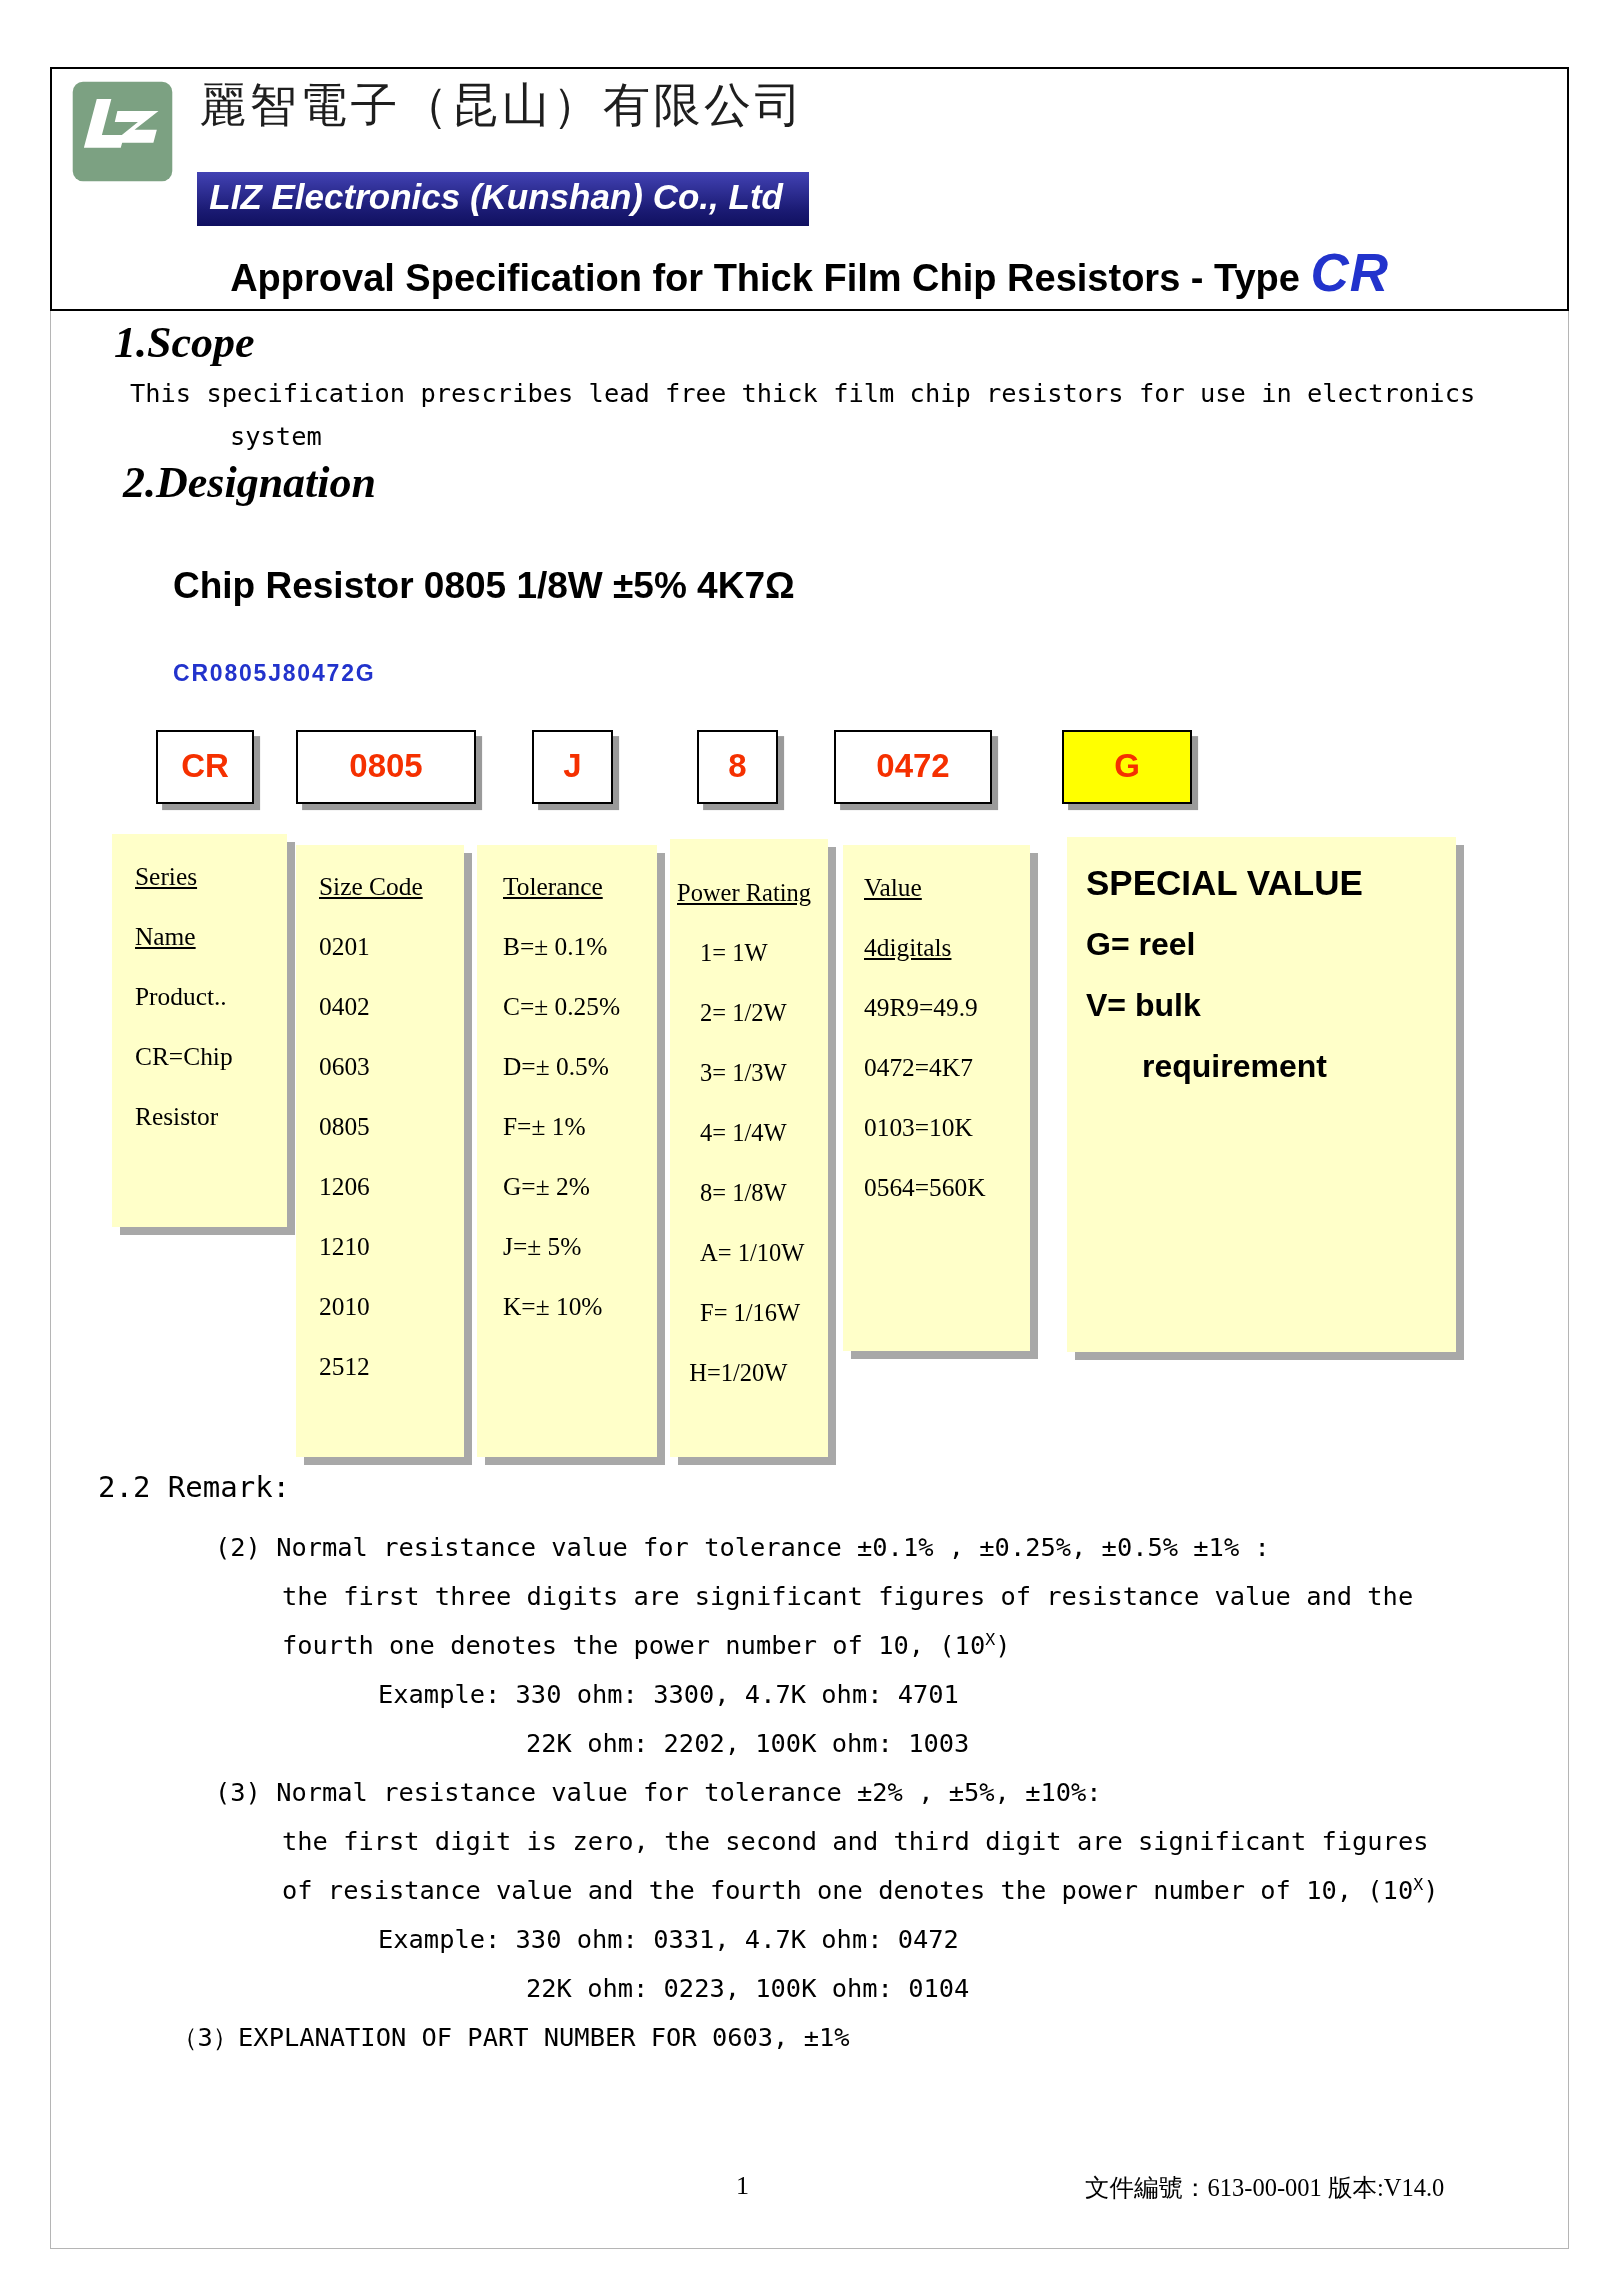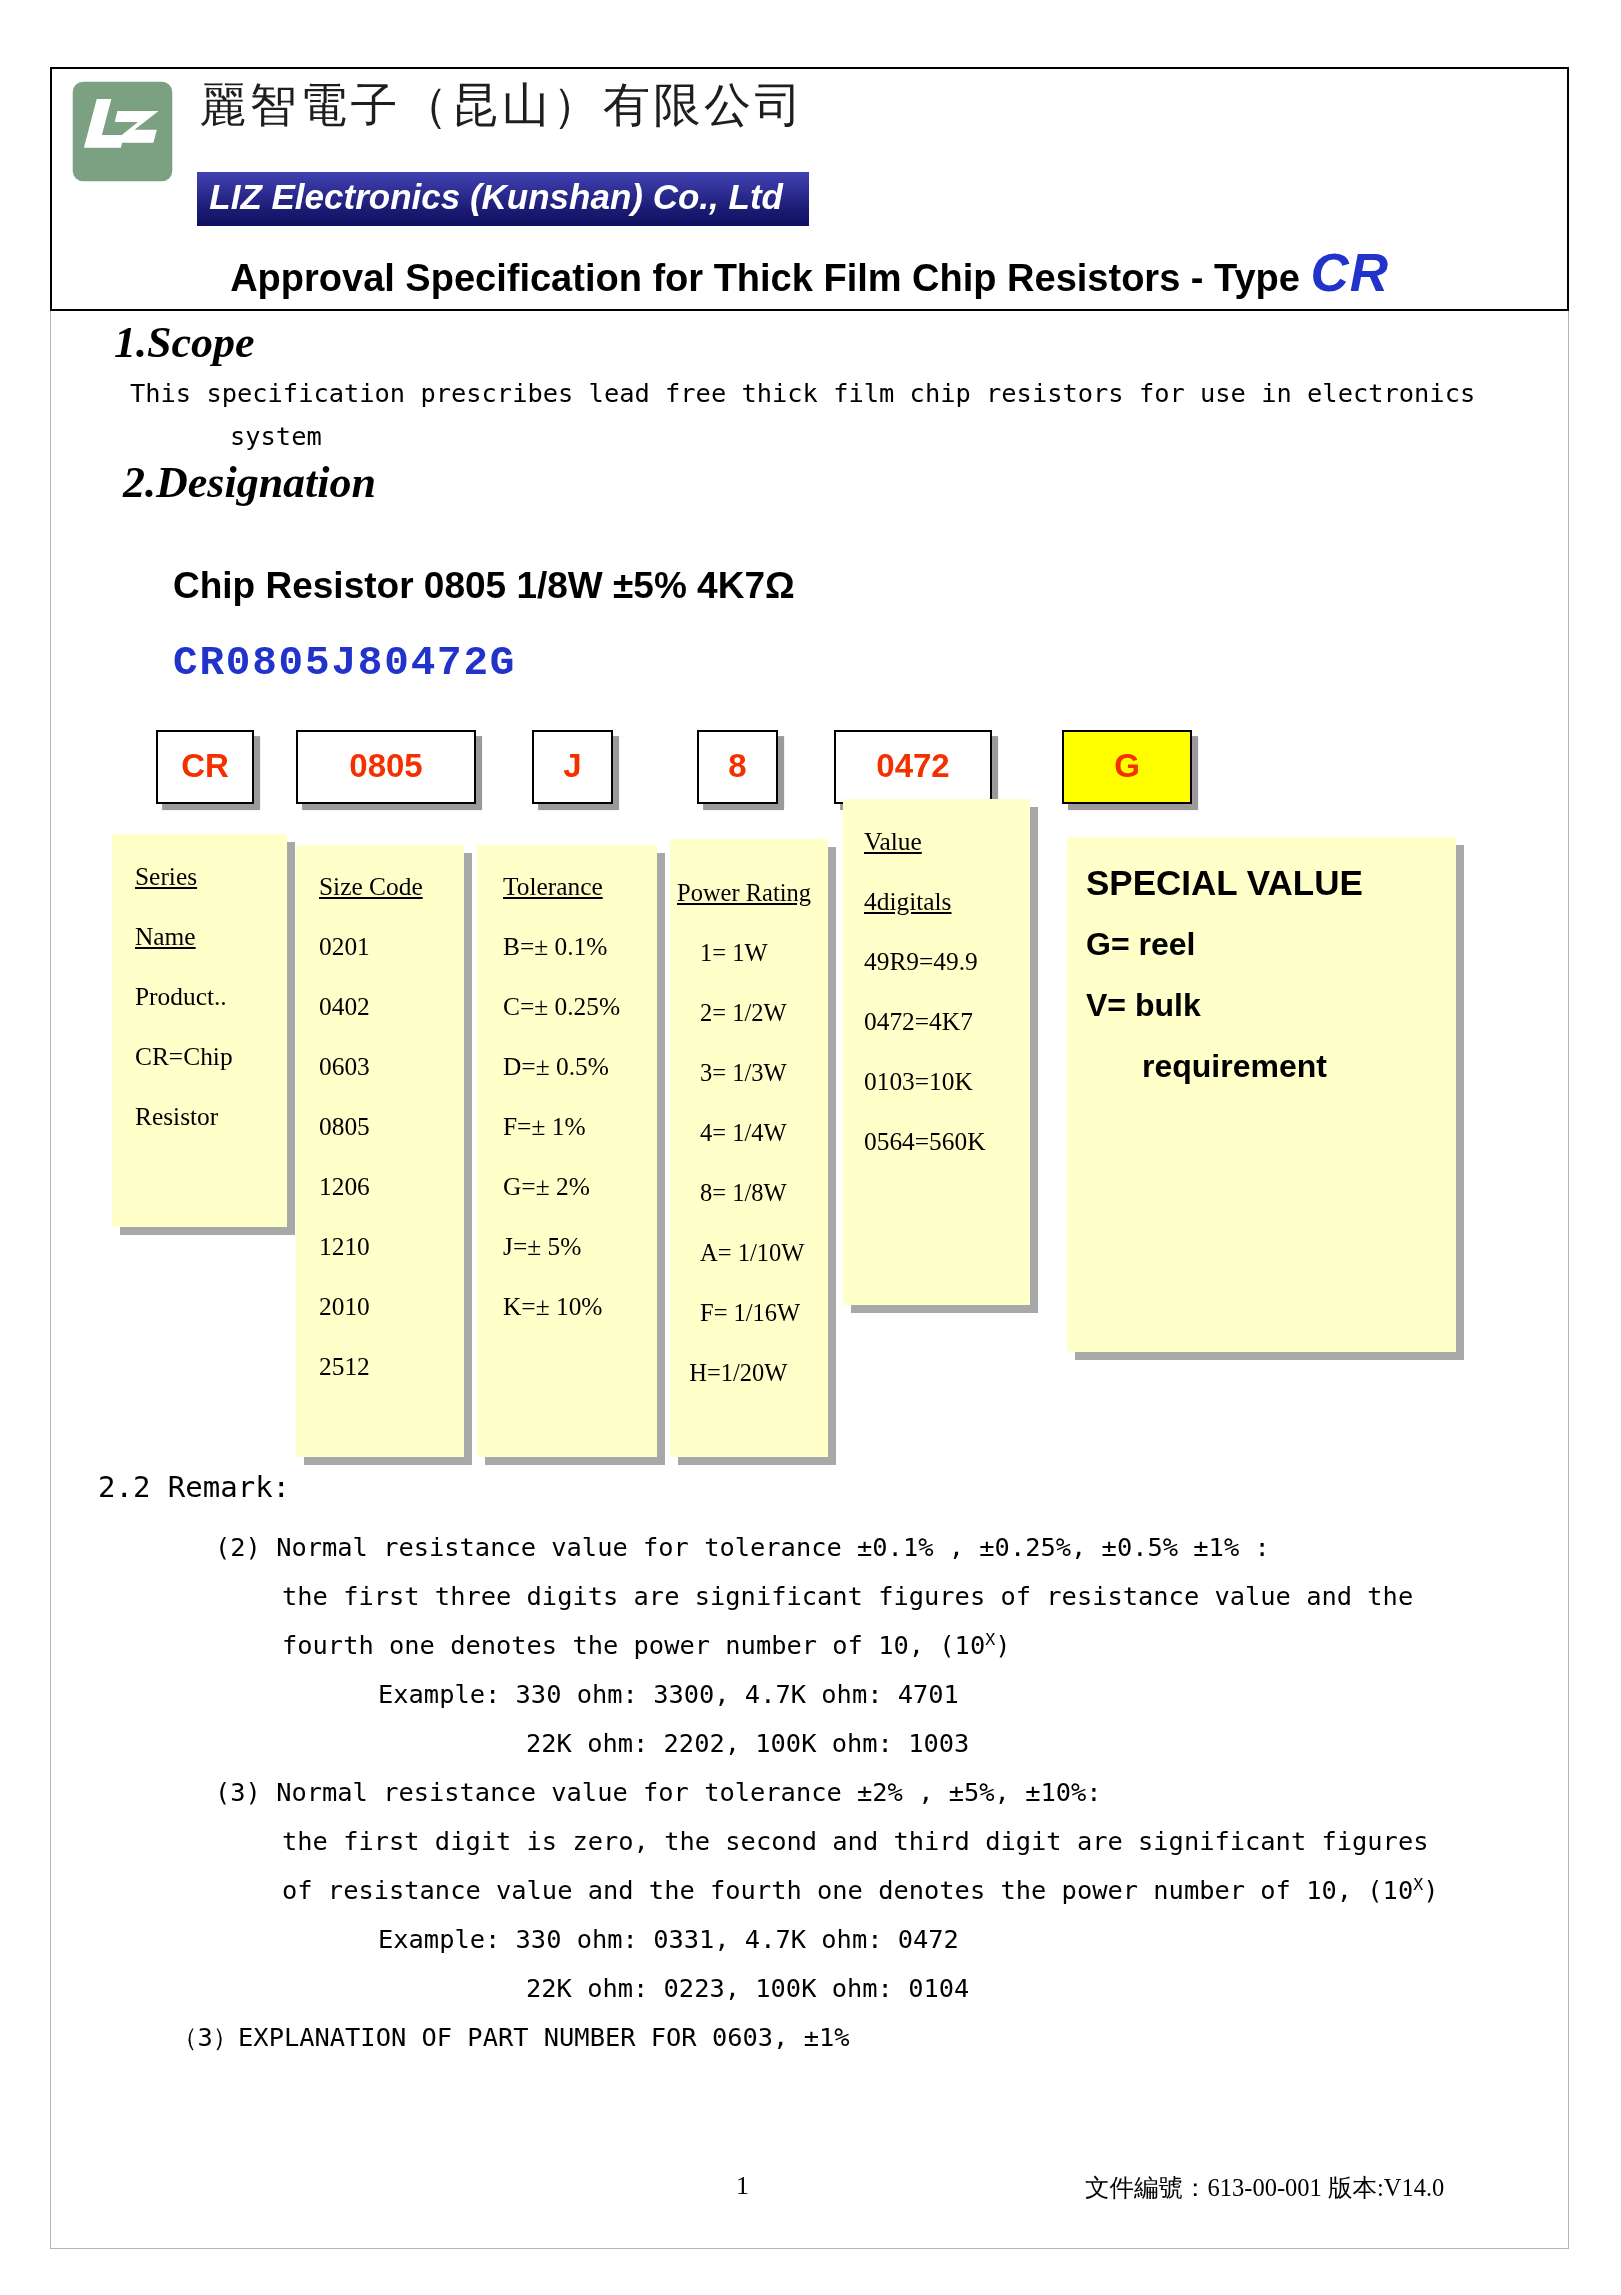--- a/index.html
+++ b/index.html
@@ -42,22 +42,22 @@
   .scope-h { left:98px; top:317px;margin-left:16px; }
   .desig-h { left:123px; top:457px; }
   .mono { font-family:"DejaVu Sans Mono", monospace; }
   .scope-b1 { position:absolute; left:130px; top:378px; font-size:25.4px; white-space:nowrap; }
   .scope-b2 { position:absolute; left:230px; top:421px; font-size:25.4px; white-space:nowrap; }
   .example-title {
     position:absolute; left:173px; top:565px; font-family:"Liberation Sans", sans-serif;
     font-weight:bold; font-size:37px; white-space:nowrap;
   }
   .part-number {
-    position:absolute; left:173px; top:640px; font-family:Liberation Mono, monospace;
-    font-weight:bold; font-size:41px; color:#2233cc; letter-spacing:1.8px; white-space:nowrap;
+    position:absolute; left:173px; top:660px; font-family:Liberation Sans, sans-serif;
+    font-weight:bold; font-size:23px; color:#2233cc; letter-spacing:1.8px; white-space:nowrap;
   }
   
   .seg {
     position:absolute; top:730px; height:74px; background:#fff; border:2.6px solid #000;
     box-shadow:6.1px 6.1px 0 #9a9a9a; box-sizing:border-box; text-align:center;
     font-family:"Liberation Sans", sans-serif; font-weight:bold; font-size:33px;
     color:#f53000; line-height:68px;
   }
   .seg0 { left:156px;  width:98px; }
   .seg1 { left:296px;  width:180px; }
@@ -71,21 +71,21 @@
     box-sizing:border-box; font-family:"Liberation Serif", serif; font-size:25.4px;
   }
   .panel .line { line-height:60px; white-space:nowrap; }
   .u { text-decoration:underline; }
   .p-series    { left:112px; top:834px; width:175px; height:393px; padding:12.3px 0 0 23px; }
   .p-size      { left:296px; top:845px; width:168px; height:612px; padding:10.5px 0 0 23px; }
   .p-tol       { left:477px; top:845px; width:180px; height:612px; padding:10.5px 0 0 26px; }
   .p-power     { left:670px; top:839px; width:158px; height:618px; padding:24px 0 0 7px; font-size:24.5px; }
   .p-power .item { padding-left:23px; }
   .p-power .item-bold { padding-left:12.3px; font-weight:normal; }
-  .p-value     { left:843px; top:799px; width:187px; height:506px; padding:12.3px 0 0 21px; }
+  .p-value     { left:843px; top:845px; width:187px; height:506px; padding:12.3px 0 0 21px; }
   .p-special   { left:1067px; top:837px; width:389px; height:515px; padding:14px 0 0 19px;
                  font-family:"Liberation Sans", sans-serif; font-weight:bold; }
   .p-special .title { font-size:35px; line-height:63px; white-space:nowrap; }
   .p-special .line  { font-size:32px; line-height:61px; }
   .p-special .indent { padding-left:56px; }
   
   .remark-h { position:absolute; left:98px; top:1470px; font-size:29px; white-space:nowrap; }
   .remark { position:absolute; left:0; top:1523px; width:1622px; font-size:25.4px; line-height:49px; }
   .remark div { white-space:nowrap; }
   .ind0 { margin-left:172px; }

